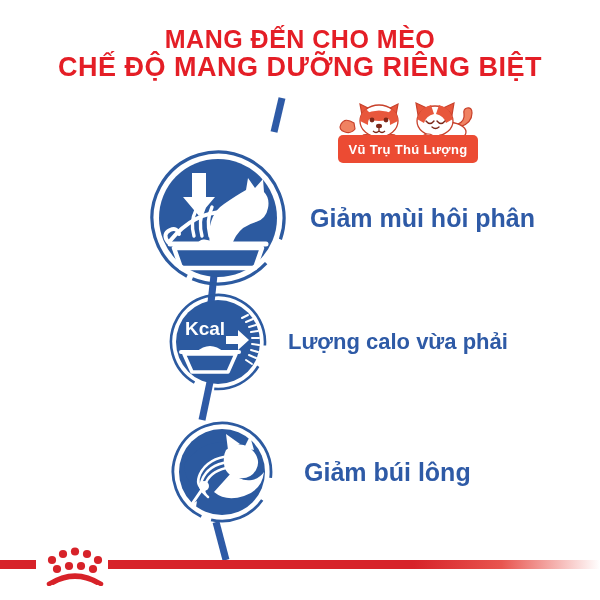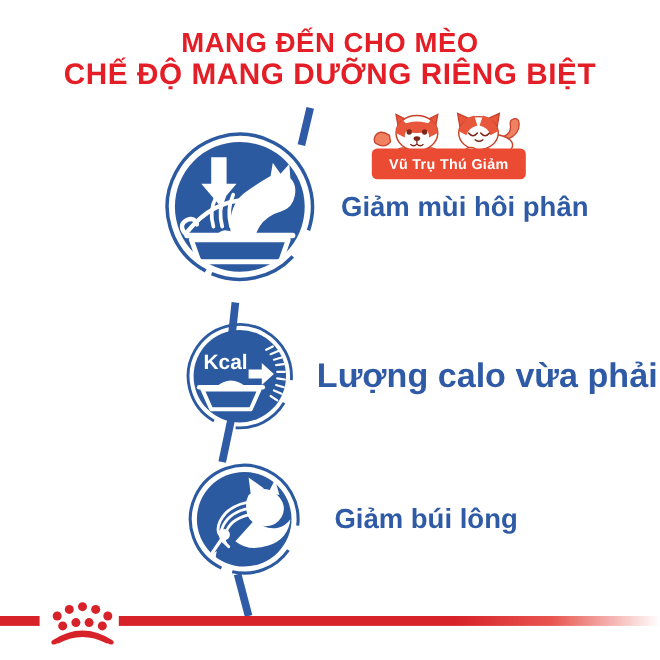--- a/index.html
+++ b/index.html
@@ -86,27 +86,27 @@
   .benefit-icon {
     position: relative;
     flex: 0 0 auto;
   }
   .benefit-label {
     color: #2E5AA6;
     font-weight: 700;
     white-space: nowrap;
   }
 
-  #benefit-0 { left: 148px; top: 118px; }
+  #benefit-0 { left: 148px; top: 148px; }
   #benefit-0 .benefit-icon { width: 140px; height: 140px; }
   #benefit-0 .benefit-label { font-size: 25px; margin-left: 22px; }
 
   #benefit-1 { left: 168px; top: 292px; }
   #benefit-1 .benefit-icon { width: 100px; height: 100px; }
-  #benefit-1 .benefit-label { font-size: 31px; margin-left: 20px; }
+  #benefit-1 .benefit-label { font-size: 22px; margin-left: 20px; }
 
   #benefit-2 { left: 170px; top: 420px; }
   #benefit-2 .benefit-icon { width: 104px; height: 104px; }
   #benefit-2 .benefit-label { font-size: 25px; margin-left: 30px; }
 
   
   .connector {
     position: absolute;
     left: 170px;
     top: 90px;
@@ -195,21 +195,21 @@
       <path d="M83 18 q4 -12 14 -14 l3 9 q-8 2 -10 9 Z" fill="#E8573C"></path>
       <path d="M119 18 q-4 -12 -14 -14 l-3 9 q8 2 10 9 Z" fill="#E8573C"></path>
       <path d="M92 20 q4 5 8 0" stroke="#7C2718" stroke-width="1.4" fill="none" stroke-linecap="round"></path>
       <path d="M103 20 q4 5 8 0" stroke="#7C2718" stroke-width="1.4" fill="none" stroke-linecap="round"></path>
       <path d="M98 26 q3.5 3 7 0" stroke="#7C2718" stroke-width="1.3" fill="none" stroke-linecap="round"></path>
 
       <ellipse cx="94" cy="37" rx="6" ry="4" fill="#FFFFFF" stroke="#C8412B" stroke-width="1.1"></ellipse>
       <ellipse cx="108" cy="38" rx="6" ry="4" fill="#FFFFFF" stroke="#C8412B" stroke-width="1.1"></ellipse>
     </svg>
     <div class="brand-plate">
-      <span class="brand-plate-text">Vũ Trụ Thú Giảm</span>
+      <span class="brand-plate-text">Vũ Trụ Thú Lượng</span>
     </div>
   </div>
 
   <div class="benefit" id="benefit-0">
     <div class="benefit-icon">
       <svg viewBox="0 0 140 140" width="140" height="140">
 
         <circle cx="70" cy="70" r="66" fill="none" stroke="#2C5AA0" stroke-width="3.2" stroke-dasharray="300 28 80 40" transform="rotate(118 70 70)"></circle>
 
         <circle cx="70" cy="70" r="59" fill="#2C5AA0"></circle>

